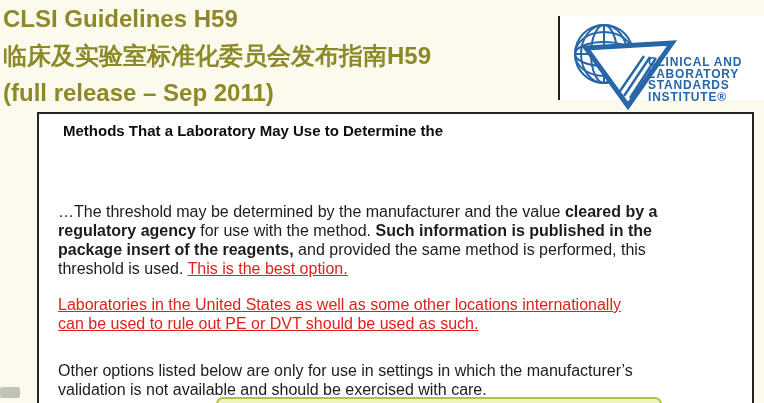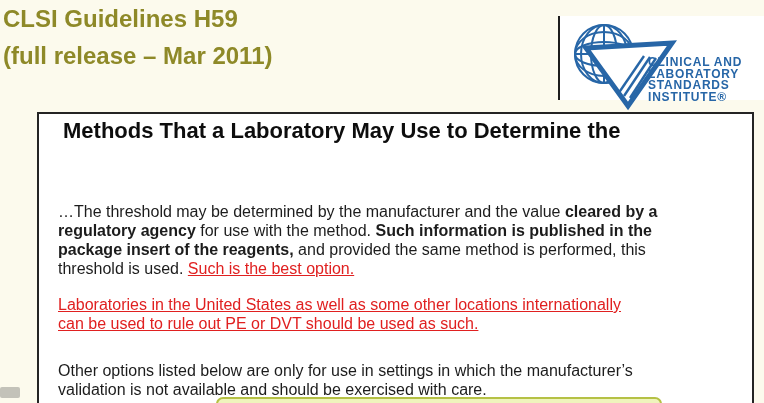--- a/index.html
+++ b/index.html
@@ -34,21 +34,21 @@
   
   .content-box{
     position:absolute;left:37px;top:112px;
     width:717px;height:291px;
     box-sizing:border-box;
     background:#ffffff;
     border:2px solid #242424;border-bottom:none;
   }
   .heading{
     position:absolute;left:24px;top:6px;
-    font-size:22px;line-height:22px;font-weight:700;
+    font-size:15px;line-height:22px;font-weight:700;
     color:#0d0d0d;white-space:nowrap;
   }
   .para{position:absolute;left:19px;font-size:16px;line-height:19px;color:#1c1c1c;white-space:nowrap;}
   .p1{top:88px;}
   .p2{top:181px;}
   .p3{top:247px;}
   .rline{color:#e02020;text-decoration:underline;}
   .seg-b{font-weight:700;}
   .seg-ru{color:#e02020;text-decoration:underline;}
   .seg-n{}
@@ -66,21 +66,22 @@
     background:#8a8a85;opacity:.5;border-radius:2px;
   }
 </style>
 </head>
 <body>
 
 <div class="slide">
 
   <div class="title">
     <div>CLSI Guidelines H59</div>
-    <div>(full release – Mar 2011)</div>
+    <div>临床及实验室标准化委员会发布指南H59</div>
+    <div>(full release – Sep 2011)</div>
   </div>
 
   <div class="logo">
     <svg width="204" height="96" viewBox="0 0 204 96">
       <g stroke="#2766a7" stroke-width="2" fill="none">
         <circle cx="44" cy="38" r="29" fill="#ffffff"></circle>
         <ellipse cx="44" cy="38" rx="13" ry="29"></ellipse>
         <ellipse cx="44" cy="38" rx="23" ry="29"></ellipse>
         <ellipse cx="44" cy="38" rx="29" ry="12"></ellipse>
         <ellipse cx="44" cy="38" rx="29" ry="22"></ellipse>
@@ -104,21 +105,21 @@
 
   <div class="content-box">
     <div class="heading">
       <div>Methods That a Laboratory May Use to Determine the</div>
     </div>
 
     <div class="para p1">
       <div><span class="seg-n">…The threshold may be determined by the manufacturer and the value </span><span class="seg-b">cleared by a</span></div>
       <div><span class="seg-b">regulatory agency</span><span class="seg-n"> for use with the method. </span><span class="seg-b">Such information is published in the</span></div>
       <div><span class="seg-b">package insert of the reagents,</span><span class="seg-n"> and provided the same method is performed, this</span></div>
-      <div><span class="seg-n">threshold is used. </span><span class="seg-ru">Such is the best option.</span></div>
+      <div><span class="seg-n">threshold is used. </span><span class="seg-ru">This is the best option.</span></div>
     </div>
 
     <div class="para p2">
       <div class="rline">Laboratories in the United States as well as some other locations internationally</div>
       <div class="rline">can be used to rule out PE or DVT should be used as such.</div>
     </div>
 
     <div class="para p3">
       <div>Other options listed below are only for use in settings in which the manufacturer’s</div>
       <div>validation is not available and should be exercised with care.</div>

